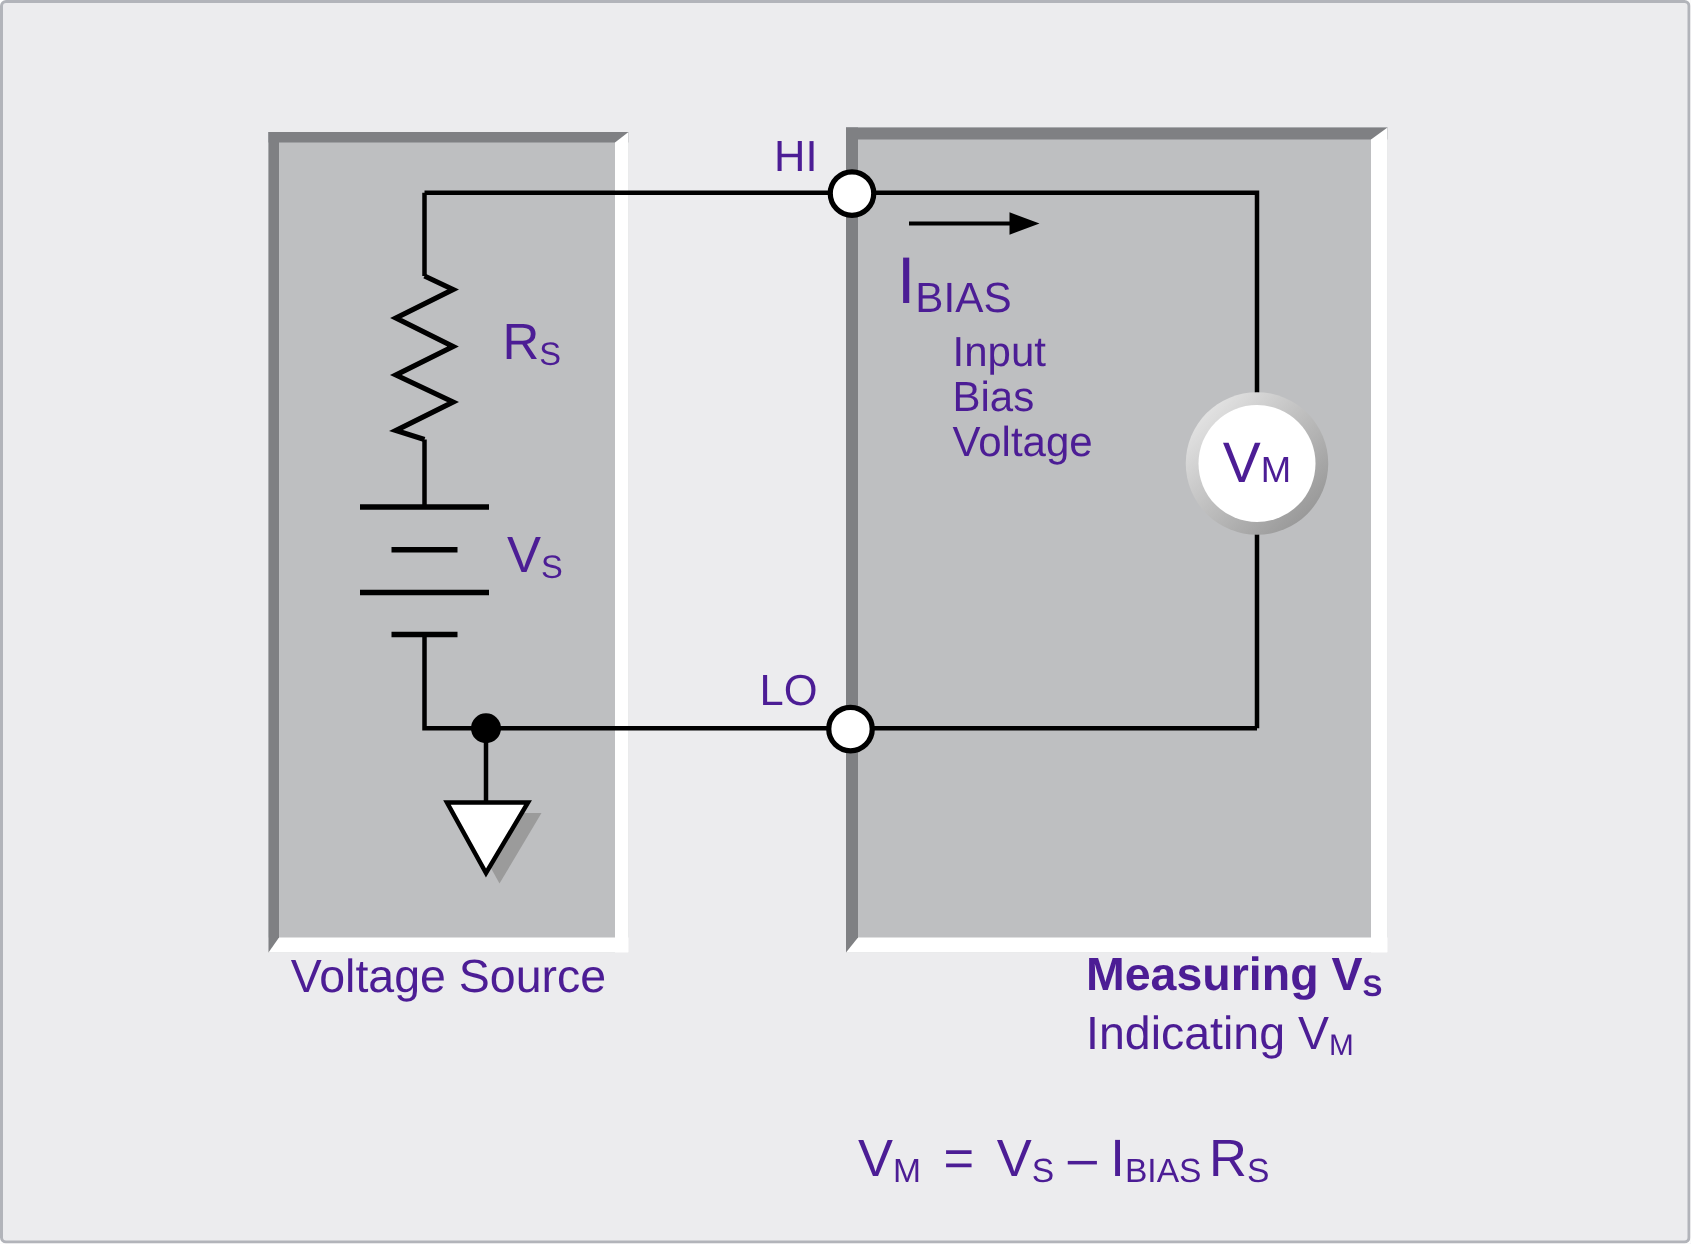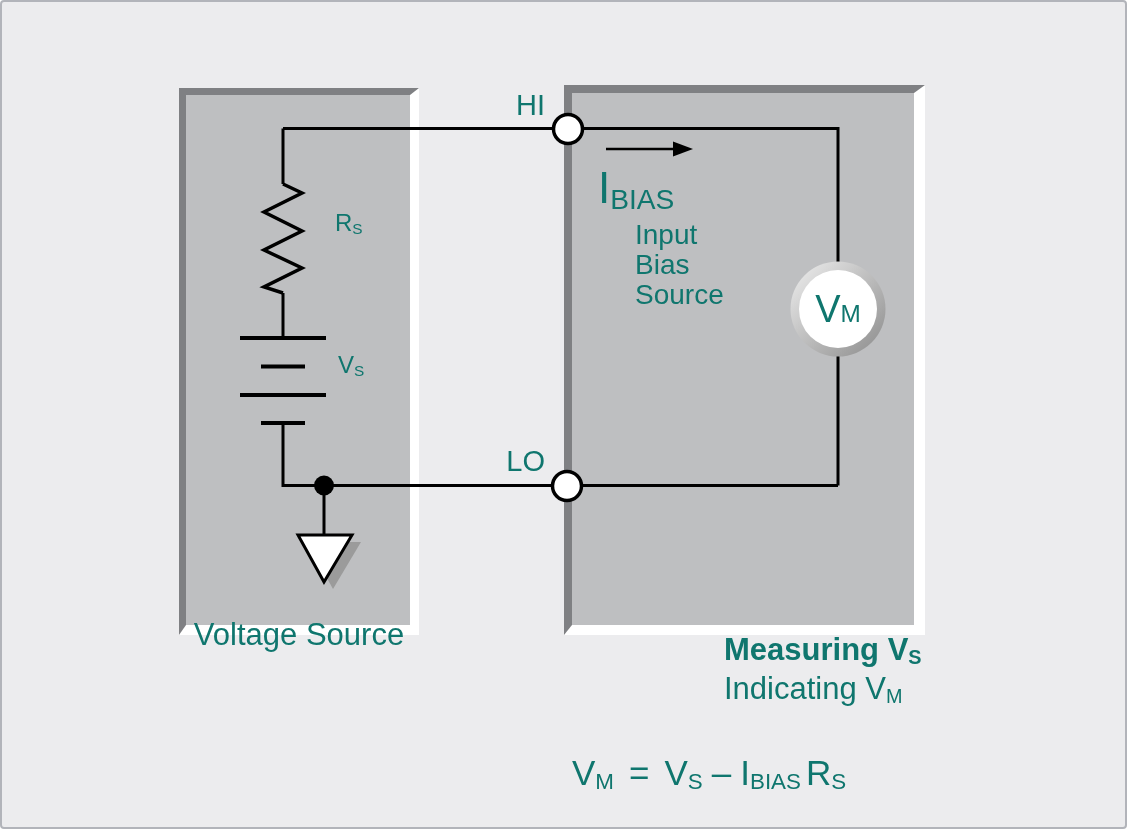--- a/index.html
+++ b/index.html
@@ -40,30 +40,30 @@
   svg.overlay {
     position: absolute;
     left: 0; top: 0;
     width: 1127px; height: 829px;
     pointer-events: none;
   }
   .lbl {
     position: absolute;
     line-height: 1;
     white-space: nowrap;
-    color: #0f766e;
+    color: #4c1d95;
   }
   .sub {
     font-size: 0.64em;
     position: relative;
     top: 0.20em;
     letter-spacing: 0;
   }
   .terminal-lbl { font-size: 29px; width: 60px; text-align: right; }
-  .comp-lbl { font-size: 24px; }
+  .comp-lbl { font-size: 34px; }
   .ibias-lbl { font-size: 44px; }
   .note-lbl { font-size: 28px; line-height: 30px; }
   .caption { font-size: 31px; }
   .meter-lbl {
     font-size: 38px;
     width: 96px; height: 96px;
     display: flex; align-items: center; justify-content: center;
     text-align: center;
   }
   .equation { font-size: 35px; }
@@ -132,29 +132,29 @@
 
   <div class="lbl comp-lbl" style="left:333px; top:209px;"><span>R</span><span class="sub">S</span></div>
 
   <div class="lbl comp-lbl" style="left:336px; top:351px;"><span>V</span><span class="sub">S</span></div>
 
   <div class="lbl ibias-lbl" style="left:596px; top:164px;"><span>I</span><span class="sub">BIAS</span></div>
 
   <div class="lbl note-lbl" style="left:596px; top:218px;margin-left:37px;">
     <div>Input</div>
     <div>Bias</div>
-    <div>Source</div>
+    <div>Voltage</div>
   </div>
 
   <div class="lbl meter-lbl" style="left:788px; top:259px;">
       <span>V</span>
       <span class="sub">M</span>
     </div>
 
-  <div class="lbl caption" style="left:177px; top:617px; width:240px; text-align:center;">Voltage Source</div>
+  <div class="lbl caption" style="left:177px; top:633px; width:240px; text-align:center;">Voltage Source</div>
 
 
   <div class="lbl caption" style="left:722px; top:632px;font-weight:bold;"><span>Measuring V</span><span class="sub">S</span></div>
 
   <div class="lbl equation" style="left:570px; top:753px;"><span>V</span><span class="sub">M</span><span class="eq-sign">=</span><span>V</span><span class="sub">S</span><span class="eq-minus">–</span><span>I</span><span class="sub">BIAS</span><span class="eq-gap">R</span><span class="sub">S</span></div>
 
   <div class="lbl caption" style="left:722px; top:671px;"><span>Indicating V</span><span class="sub">M</span></div>
 
 </div>
 

